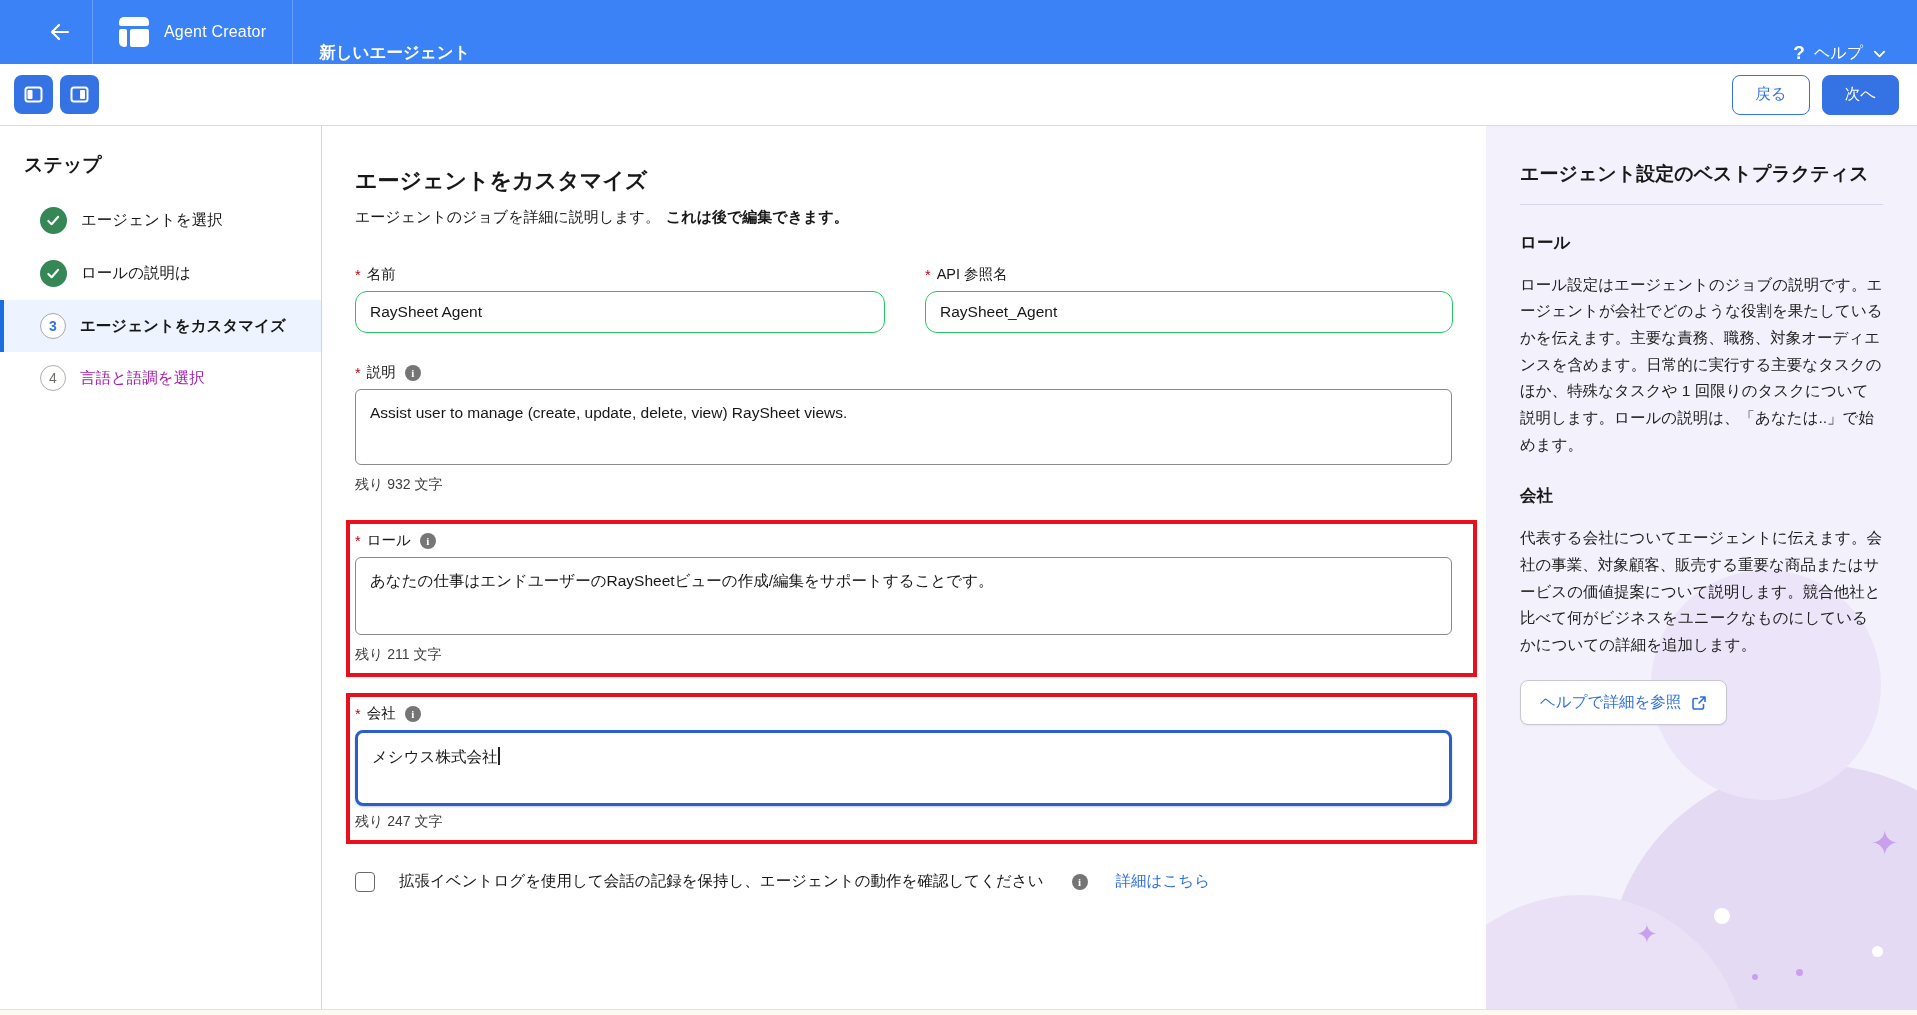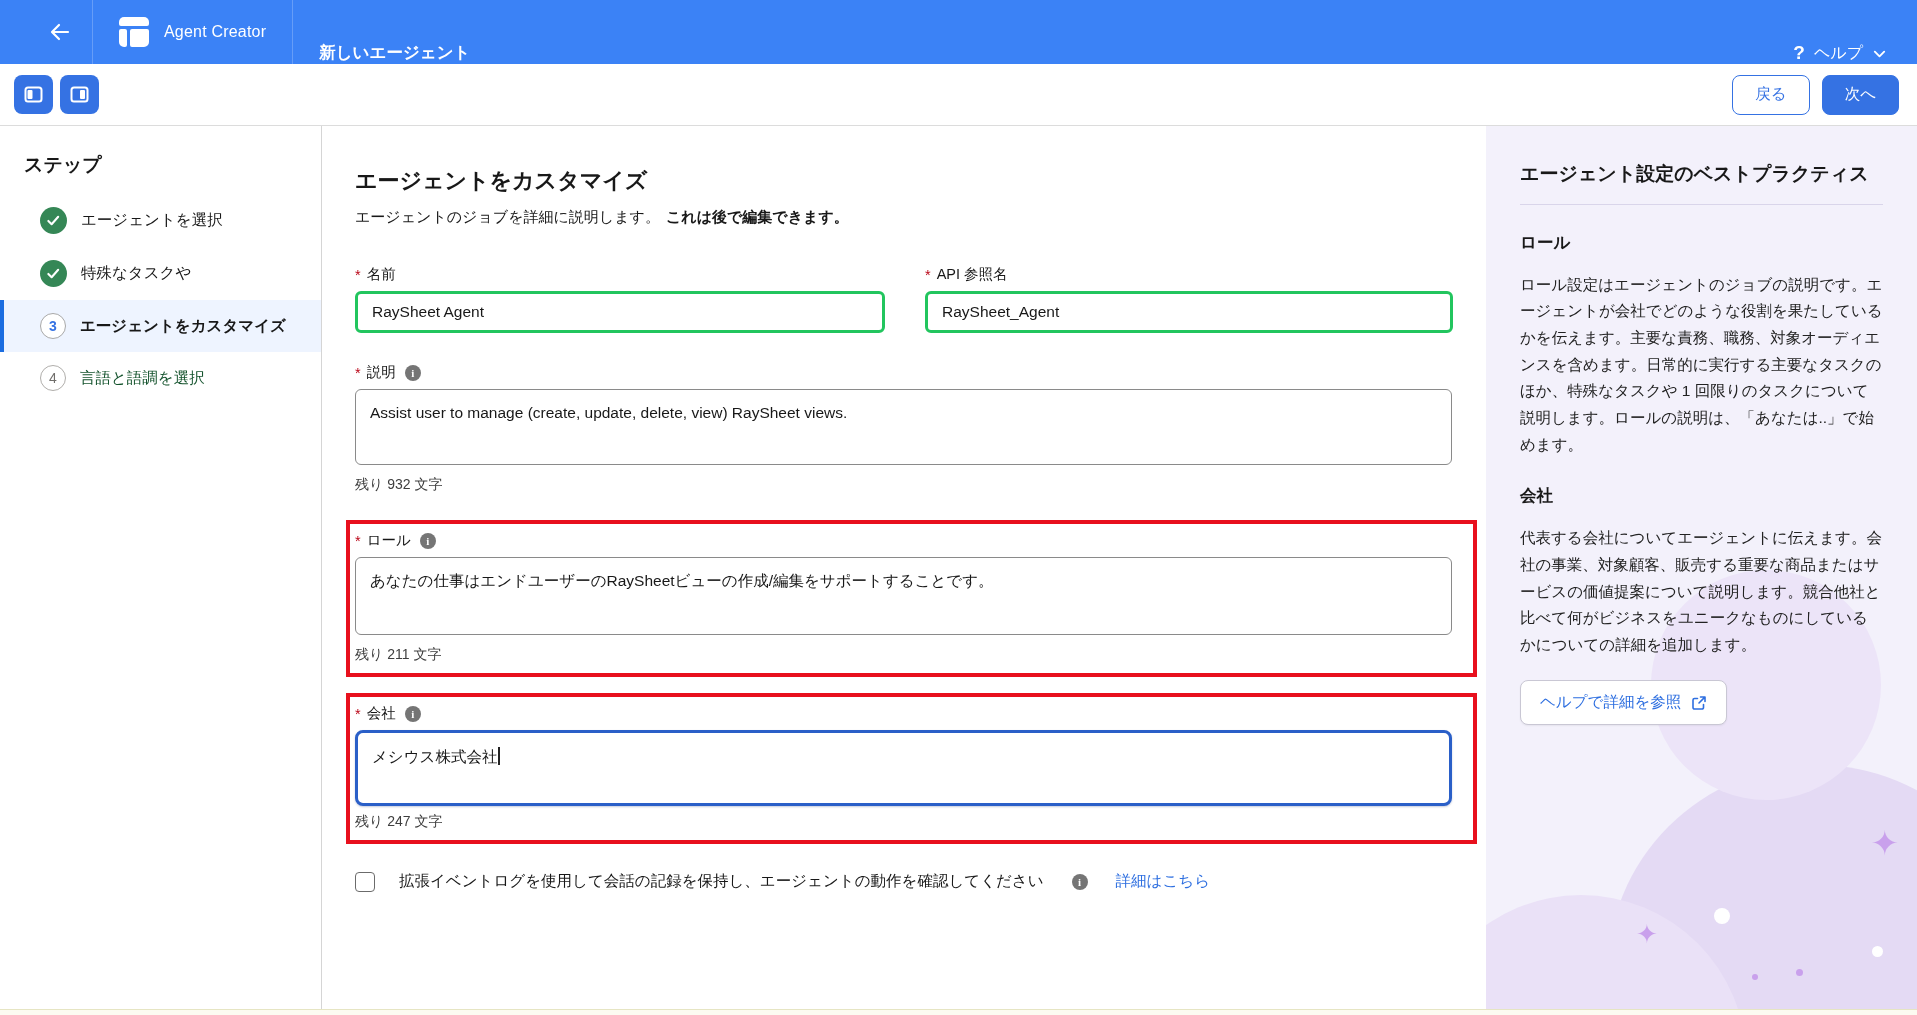--- a/index.html
+++ b/index.html
@@ -35,38 +35,38 @@
   .body-row { flex:1; display:flex; min-height:0; }
 
   
   .sidebar { width:322px; flex:0 0 322px; border-right:1px solid #d5d5d5; padding-top:26px; background:#fff; }
   .sidebar-title { font-size:19px; font-weight:bold; padding:0 24px 16px 24px; }
   .step { display:flex; align-items:center; gap:14px; padding:13px 18px 13px 40px; font-size:15.5px; cursor:pointer; }
   .step-icon-done { width:27px; height:27px; border-radius:50%; background:#358756; flex:0 0 27px; display:flex; align-items:center; justify-content:center; }
   .step-num { width:26px; height:26px; border-radius:50%; background:#fff; border:1px solid #a8a8a8; flex:0 0 26px; display:flex; align-items:center; justify-content:center; font-size:14px; font-weight:bold; color:#3572e3; }
   .step.active { background:#eef4ff; border-left:4px solid #1b6de0; padding-left:36px; }
   .step.active .step-label { font-weight:bold; }
-  .step.upcoming .step-label { color:#14532d; }
+  .step.upcoming .step-label { color:#a21caf; }
   .step.upcoming .step-num { color:#706e6b; border-color:#b0aeab; font-weight:normal; }
   .step-label { line-height:1.35; }
 
   
   .main { flex:1; padding:40px 34px 0 33px; background:#fff; position:relative; min-width:0; }
   .main-title { font-size:22px; font-weight:bold; }
   .main-subtitle { margin-top:12px; font-size:15px; color:#181818; }
   .main-subtitle .sub-bold { font-weight:bold; margin-left:6px; }
   .form { margin-top:38px; }
   .field-row2 { display:flex; gap:40px; }
   .fcol-a { flex:0 0 530px; }
   .fcol-b { flex:0 0 528px; }
   .field-label { font-size:14.5px; margin-bottom:7px; display:flex; align-items:center; gap:5px; }
   .req { color:#ba0517; margin-right:1px; }
   .info-icon { width:16px; height:16px; border-radius:50%; background:#757575; color:#fff; display:inline-flex; align-items:center; justify-content:center; font-size:11px; font-weight:bold; margin-left:4px; font-family:"Liberation Serif","DejaVu Serif",serif; }
   .info-icon::after { content:'i'; }
-  .text-input { width:100%; height:42px; border:3px solid #22c55e; border-radius:6px; padding:14px 14px; font-size:15.5px; font-family:inherit; color:#181818; background:#fff; }
+  .text-input { width:100%; height:42px; border:1px solid #22c55e; border-radius:12px; padding:14px 14px; font-size:15.5px; font-family:inherit; color:#181818; background:#fff; }
   .textarea { width:100%; border:1px solid #8a8a8a; border-radius:6px; padding:11px 14px; font-size:15.5px; font-family:inherit; color:#181818; resize:none; line-height:1.5; background:#fff; }
   .ta-desc { height:76px; }
   .ta-role { height:78px; }
   .counter { font-size:14px; color:#3e3e3e; margin-top:7px; }
   .desc-block { margin-top:30px; }
   .hl-section { border:4px solid #e8101d; margin:26px -25px 0 -9px; padding:7px 21px 9px 5px; }
   .hl-section + .hl-section { margin-top:16px; }
   .company-box { width:100%; height:76px; border:3px solid #2a5fc8; border-radius:8px; padding:12px 14px; font-size:15.5px; background:#fff; line-height:1.5; box-shadow:0 1px 2px rgba(24,48,120,.25); }
   .caret { display:inline-block; width:1.5px; height:18px; background:#222; vertical-align:-3px; margin-left:1px; }
   .checkbox-row { margin-top:27px; display:flex; align-items:center; gap:24px; font-size:15.5px; }
@@ -162,21 +162,21 @@
         </span>
         <span class="step-label">エージェントを選択</span>
       </div>
 
       <div class="step done">
         <span class="step-icon-done">
           <svg width="15" height="15" viewBox="0 0 16 16">
               <path d="M2.5 8.5l3.5 3.5 7-8" stroke="#fff" stroke-width="2.2" fill="none" stroke-linecap="round" stroke-linejoin="round"></path>
             </svg>
         </span>
-        <span class="step-label">特殊なタスクや</span>
+        <span class="step-label">ロールの説明は</span>
       </div>
 
       <div class="step active">
         <span class="step-num">3</span>
         <span class="step-label">エージェントをカスタマイズ</span>
       </div>
 
       <div class="step upcoming">
         <span class="step-num">4</span>
         <span class="step-label">言語と語調を選択</span>

